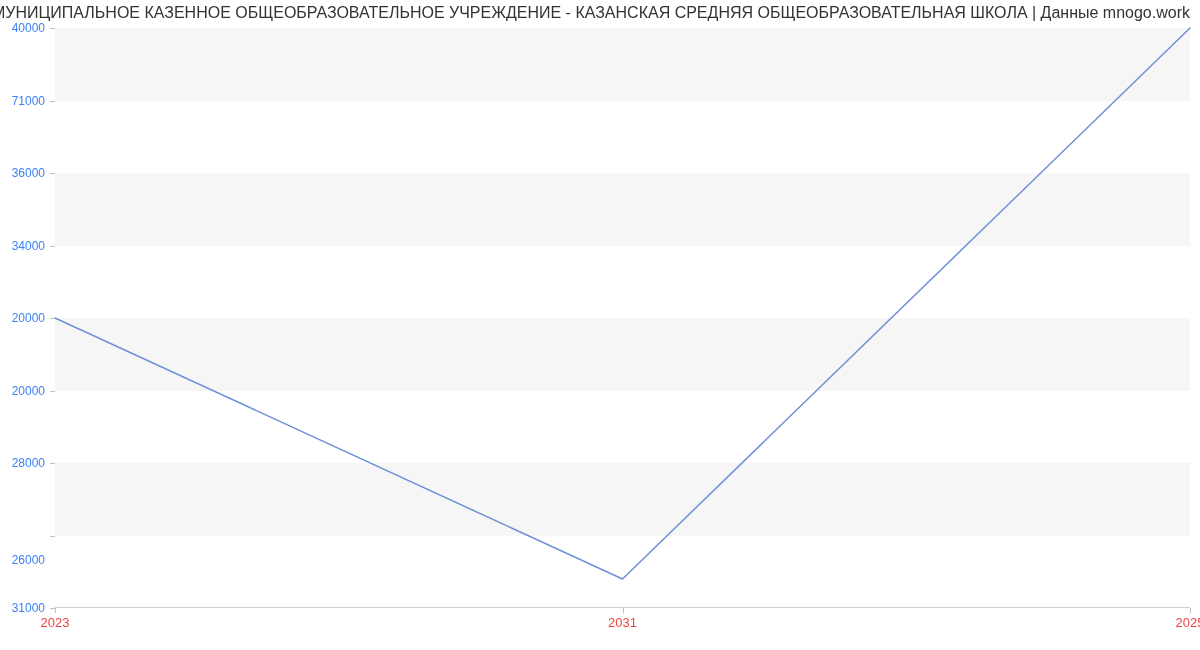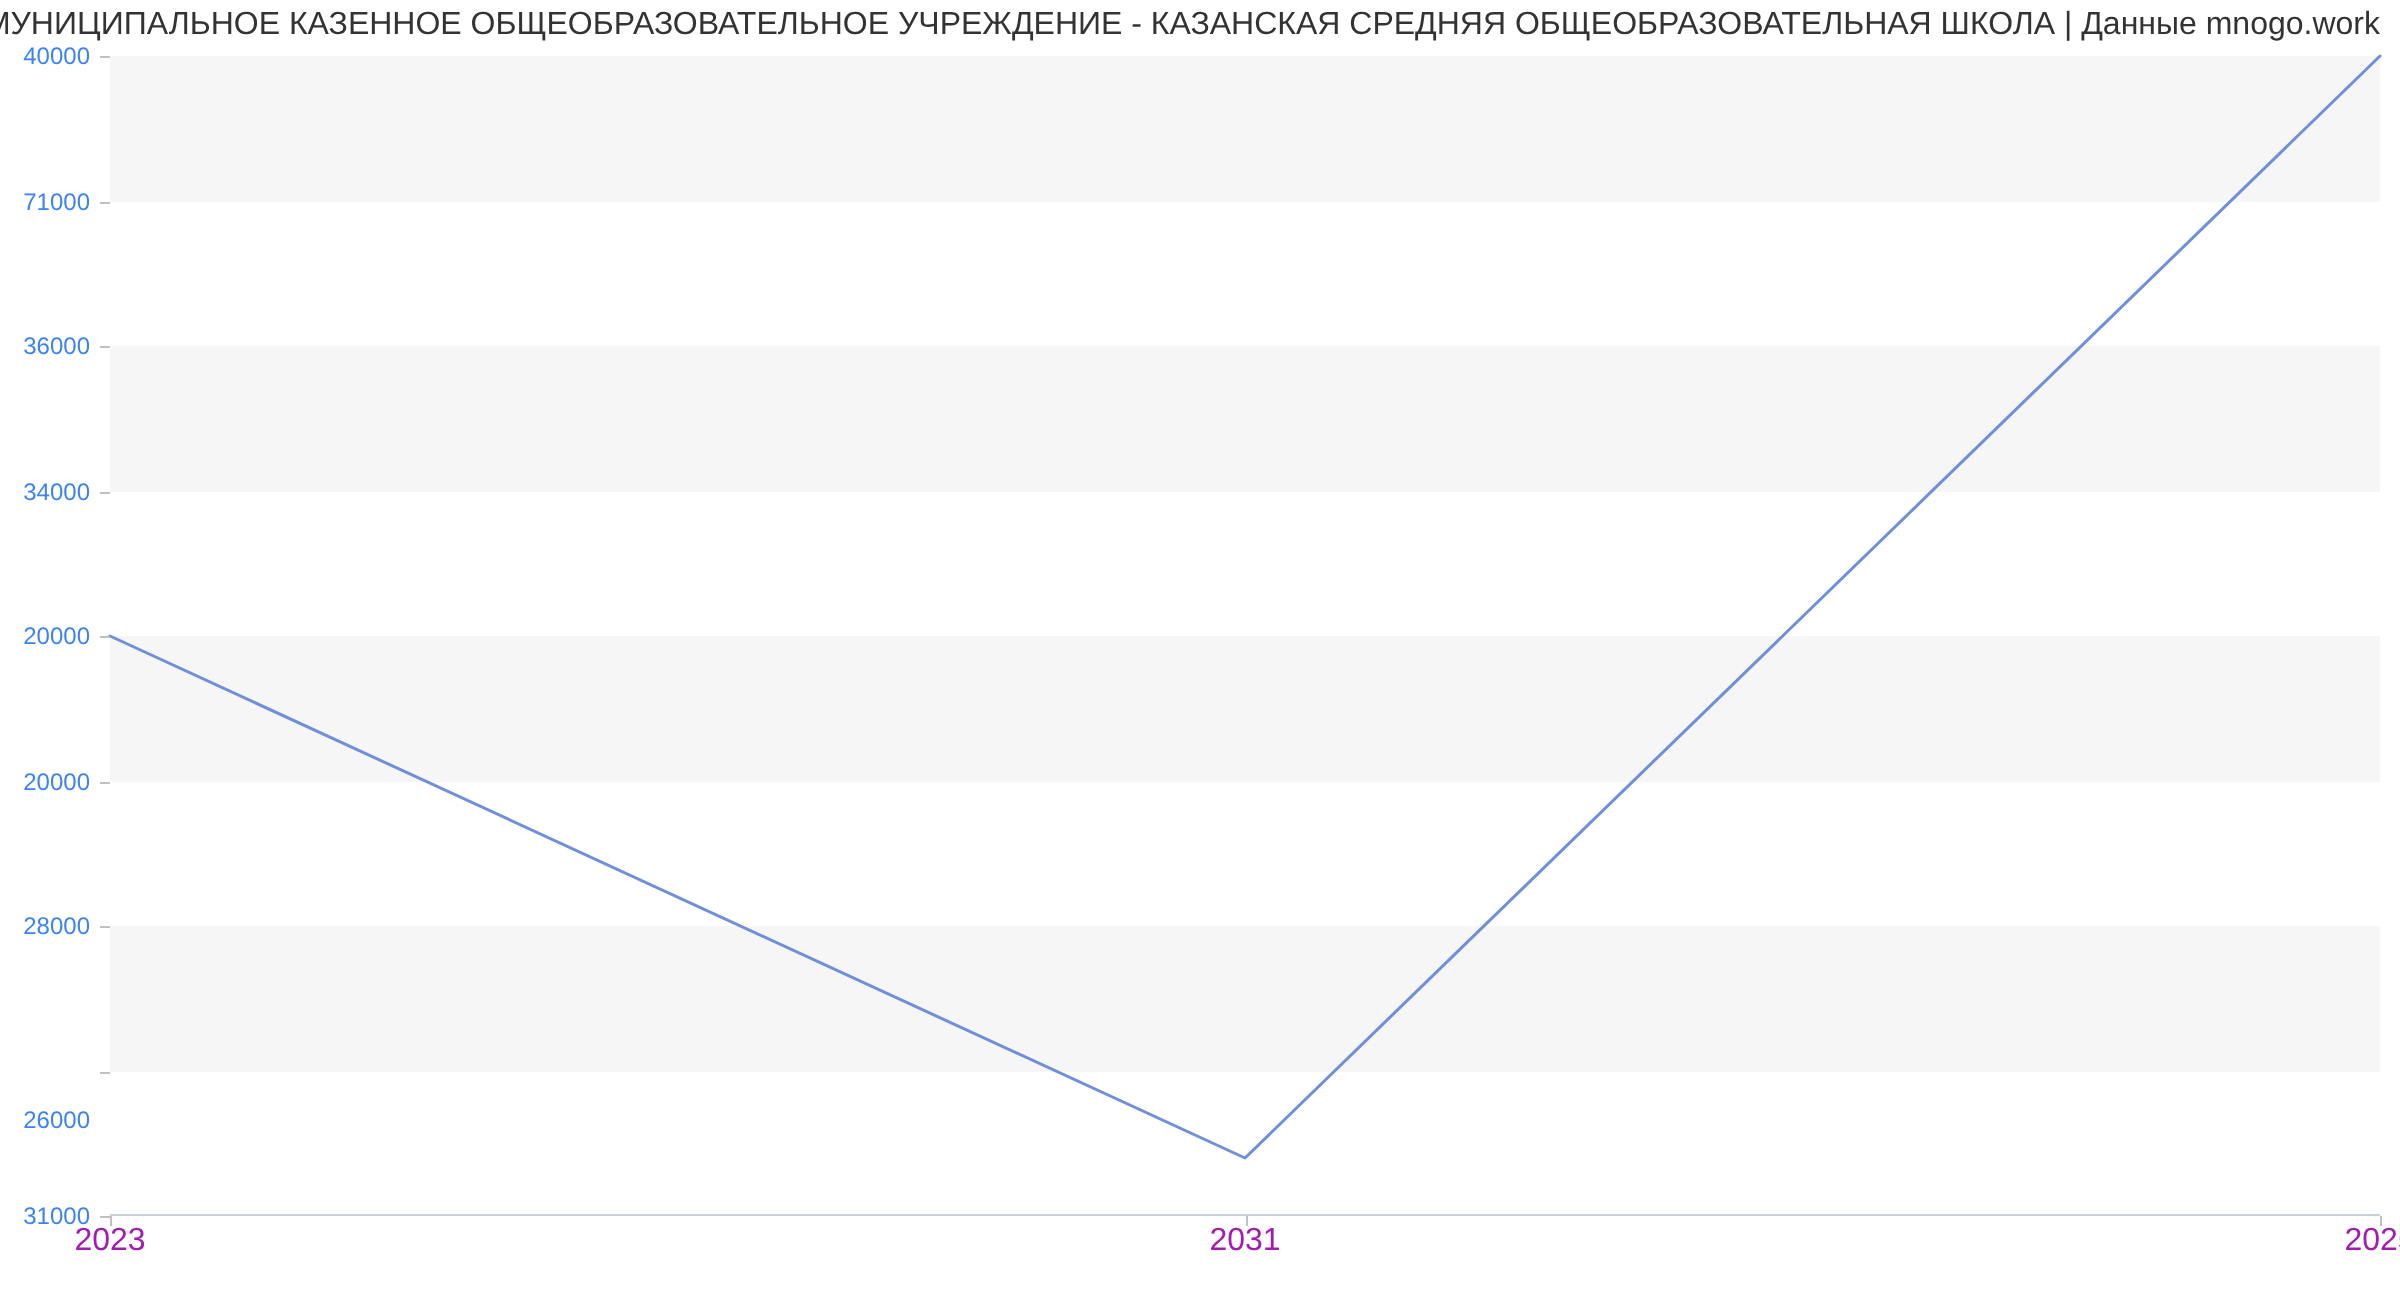--- a/index.html
+++ b/index.html
@@ -4,21 +4,21 @@
 <style>
   * { margin: 0; padding: 0; box-sizing: border-box; }
   html, body { width: 1200px; height: 650px; background: #fff; font-family: "Lucida Grande", Arial, sans-serif; }
   .chart-wrap { position: relative; width: 1200px; height: 650px; }
   .title { position: absolute; top: 4px; right: 10px; font-size: 16px; color: #333; text-align: right; white-space: nowrap; }
   .plot { position: absolute; left: 55px; top: 28px; width: 1135px; height: 580px; }
   .band { position: absolute; left: 0; width: 100%; background: #f6f6f6; }
   .axis-line { position: absolute; background: #c9cfd6; }
   .y-tick { position: absolute; left: -10px; transform: translate(-100%, -50%); font-size: 12px; color: #3b82f6; }
   .y-tick-mark { position: absolute; left: -5px; width: 5px; height: 1px; background: #c0c0c0; }
-  .x-tick { position: absolute; bottom: -22px; transform: translateX(-50%); font-size: 16px; color: #a21caf; }
+  .x-tick { position: absolute; bottom: -22px; transform: translateX(-50%); font-size: 13px; color: #ef4444; }
   .x-tick-mark { position: absolute; bottom: -5px; width: 1px; height: 5px; background: #c0c0c0; }
   svg.line { position: absolute; left: 0; top: 0; width: 100%; height: 100%; overflow: visible; }
 </style>
 </head>
 <body>
 
 <div class="chart-wrap">
   <div class="title">ЗАРПЛАТА В МУНИЦИПАЛЬНОЕ КАЗЕННОЕ ОБЩЕОБРАЗОВАТЕЛЬНОЕ УЧРЕЖДЕНИЕ - КАЗАНСКАЯ СРЕДНЯЯ ОБЩЕОБРАЗОВАТЕЛЬНАЯ ШКОЛА | Данные mnogo.work</div>
   <div class="plot" id="plot">
       <div class="band" style="top: 0px; height: 72.5px;"></div>

